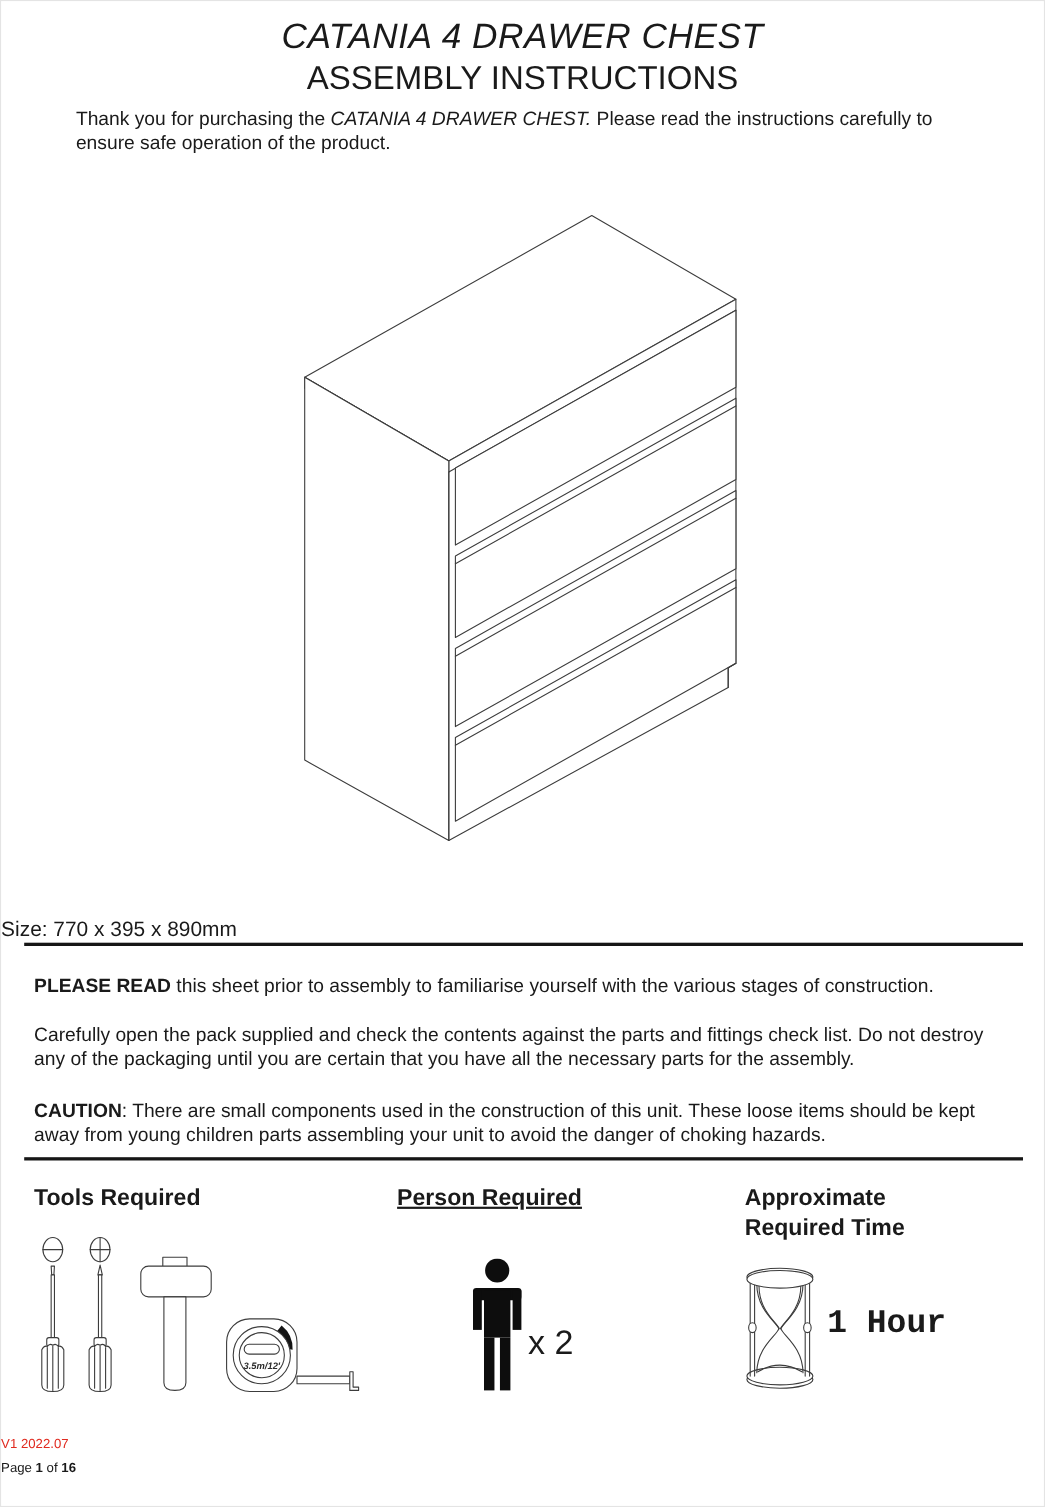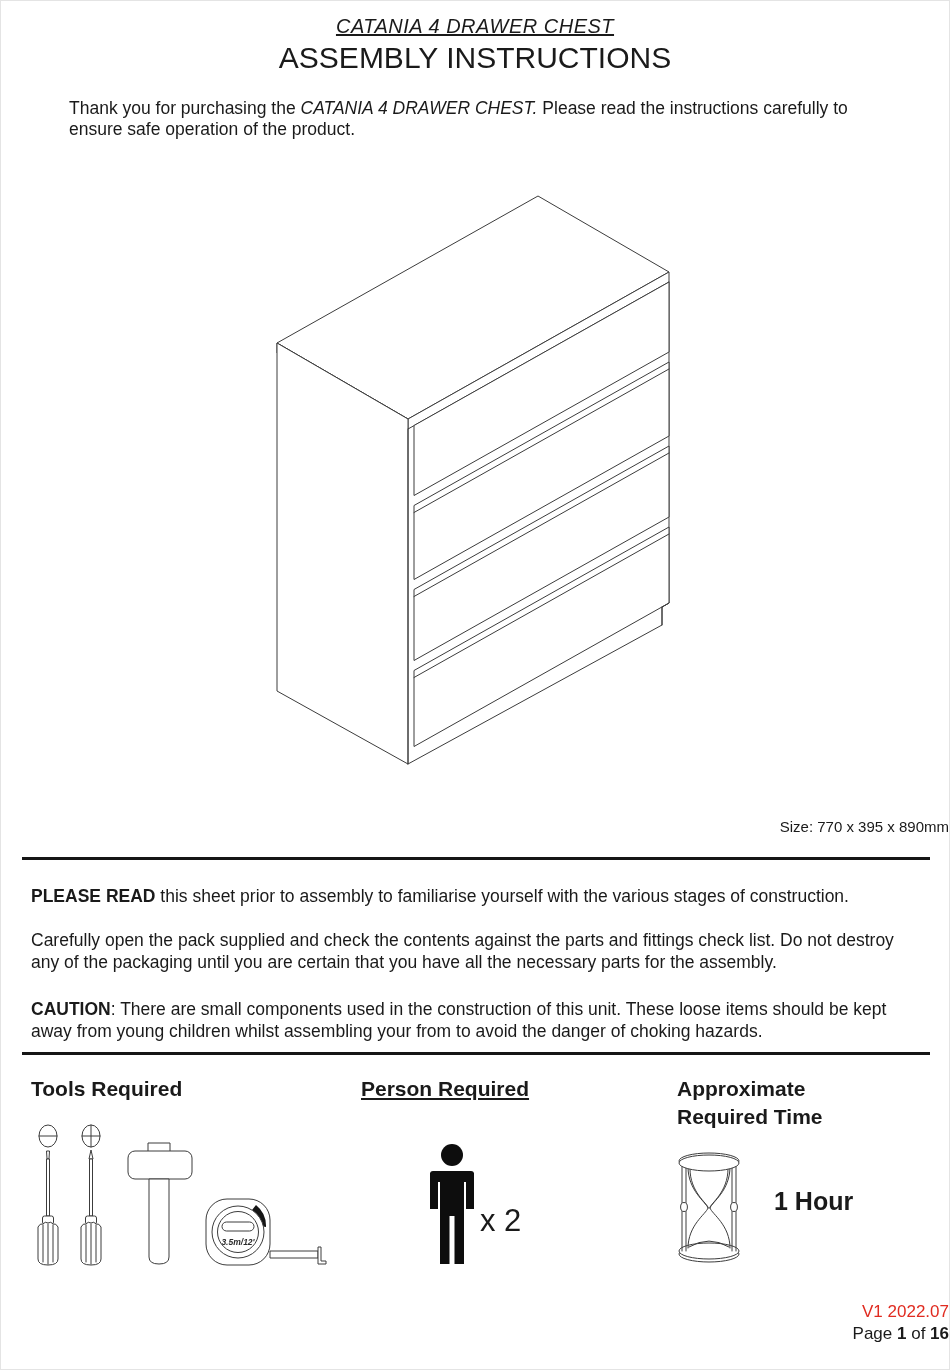--- a/index.html
+++ b/index.html
@@ -2,45 +2,45 @@
 <html><head>
 <meta charset="utf-8">
 <style>
   html,body{margin:0;padding:0;background:#fff;}
   .page{
     position:relative;width:948px;height:1368px;background:#ffffff;
     border:1px solid #e4e4e4;
     font-family:"Liberation Sans", sans-serif;color:#1a1a1a;overflow:hidden;
   }
   .title-block{position:absolute;top:14px;left:0;width:100%;text-align:center;}
-  .title-main{font-size:20px;font-style:italic;letter-spacing:.5px;text-decoration:underline;}
+  .title-main{font-size:32px;font-style:italic;letter-spacing:.5px;}
   .title-sub{font-size:30px;margin-top:3px;}
   .intro{position:absolute;top:97px;left:68px;width:808px;font-size:17.5px;line-height:21px;}
   .italic{font-style:italic;text-align:right;}
   .bold{font-weight:bold;}
   .drawing{position:absolute;left:230px;top:188px;width:470px;height:628px;}
-  .size-label{position:absolute;top:817px;left:0;width:100%;text-align:right;font-size:15px;}
+  .size-label{position:absolute;top:834px;left:0;width:100%;text-align:left;font-size:19px;}
   .rule{position:absolute;left:21px;width:908px;height:3px;background:#161616;}
   .rule-1{top:856px;}
   .rule-2{top:1051px;height:2.5px;}
   .para{position:absolute;left:30px;width:876px;font-size:17.5px;line-height:22px;}
   .p-read{top:884px;}
   .p-open{top:928px;}
   .p-caution{top:997px;}
   .col-head{position:absolute;top:1074px;font-size:21px;font-weight:bold;line-height:28px;}
   .col-head.tools{left:30px;}
   .col-head.person{left:360px;text-decoration:underline;}
   .col-head.time{left:676px;}
   .icon-svg{position:absolute;}
   .tools-svg{left:28px;top:1120px;width:300px;height:150px;}
   .person-svg{left:428px;top:1143px;width:50px;height:122px;}
   .hourglass-svg{left:676px;top:1150px;width:64px;height:114px;}
   .count-label{position:absolute;left:479px;top:1202px;font-size:31px;font-weight:normal;}
-  .time-value{position:absolute;left:773px;top:1186px;font-size:25px;font-weight:bold;}
-  .footer{position:absolute;top:1300px;left:0;width:100%;text-align:right;font-size:17px;line-height:22px;}
+  .time-value{position:absolute;left:751px;top:1186px;font-size:30px;font-weight:bold;font-family:Liberation Mono, monospace;}
+  .footer{position:absolute;top:1300px;left:0;width:100%;text-align:left;font-size:12px;line-height:22px;}
   .footer-version{color:#e02b20;}
   .line{stroke:#3c3c3c;stroke-width:1;fill:none;stroke-linejoin:round;stroke-linecap:round;}
   .face{stroke:#3c3c3c;stroke-width:1;fill:#ffffff;stroke-linejoin:round;}
   .tape-text{font-family:"Liberation Sans", sans-serif;font-size:8.5px;font-style:italic;font-weight:bold;fill:#2a2a2a;}
 </style>
 </head>
 <body>
 
 <div class="page">
 
@@ -79,21 +79,21 @@
   </svg>
 
   <div class="size-label">Size: 770 x 395 x 890mm</div>
 
   <div class="rule rule-1"></div>
 
   <div class="para p-read"><span class="bold">PLEASE READ</span><span> this sheet prior to assembly to familiarise yourself with the various stages of construction.</span></div>
 
   <div class="para p-open">Carefully open the pack supplied and check the contents against the parts and fittings check list. Do not destroy any of the packaging until you are certain that you have all the necessary parts for the assembly.</div>
 
-  <div class="para p-caution"><span class="bold">CAUTION</span><span>: There are small components used in the construction of this unit. These loose items should be kept away from young children whilst assembling your from to avoid the danger of choking hazards.</span></div>
+  <div class="para p-caution"><span class="bold">CAUTION</span><span>: There are small components used in the construction of this unit. These loose items should be kept away from young children parts assembling your unit to avoid the danger of choking hazards.</span></div>
 
   <div class="rule rule-2"></div>
 
   <div class="col-head tools">Tools Required</div>
   <div class="col-head person">Person Required</div>
   <div class="col-head time">
     <div>Approximate</div>
     <div>Required Time</div>
   </div>
 

